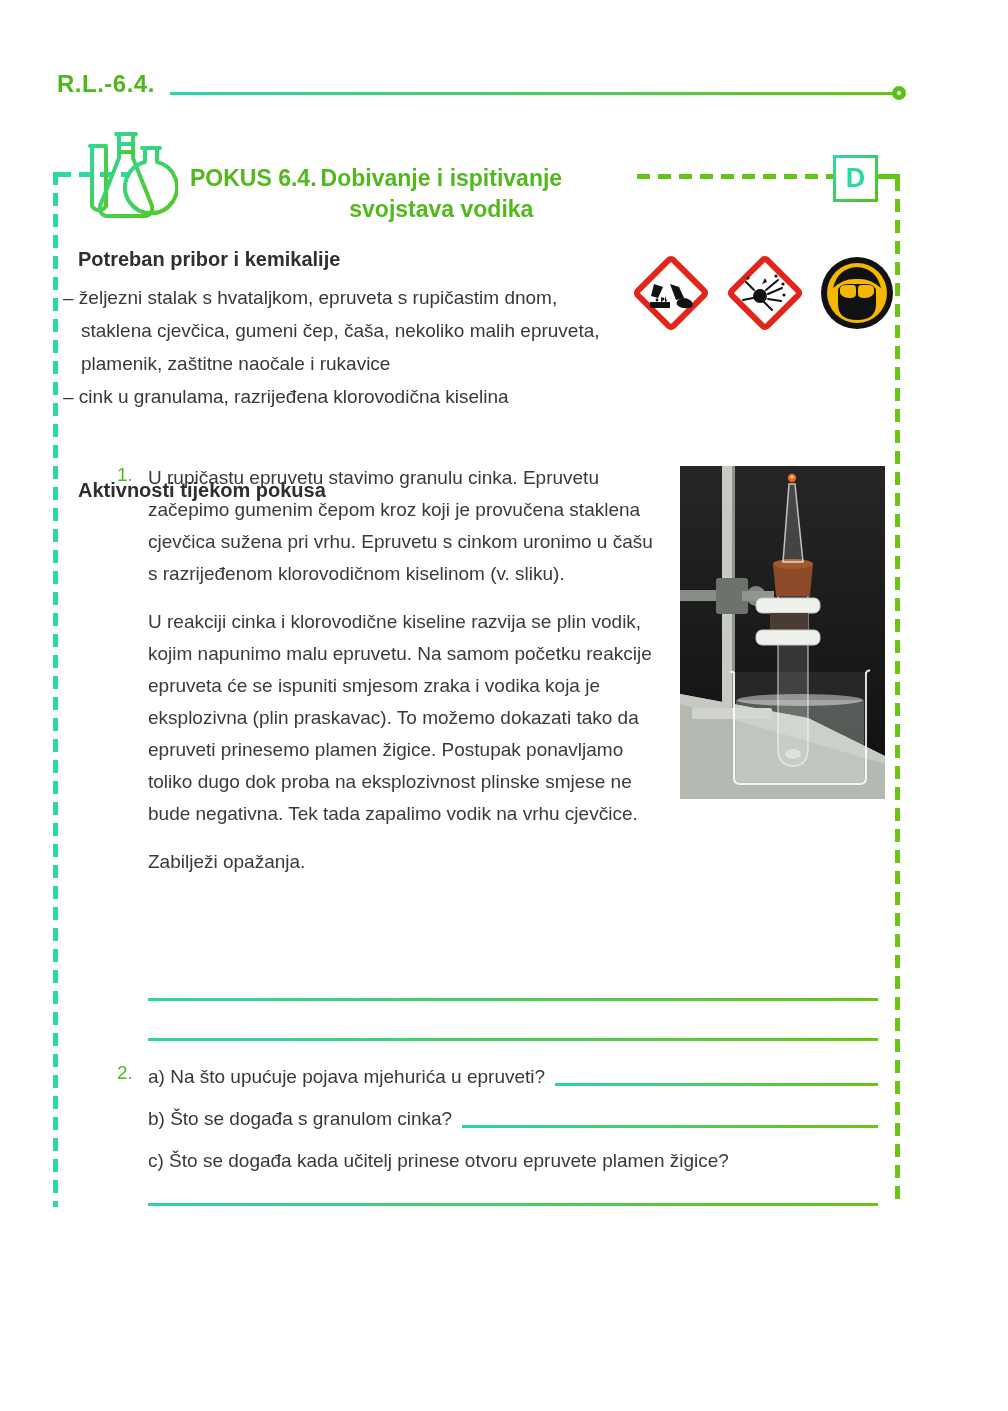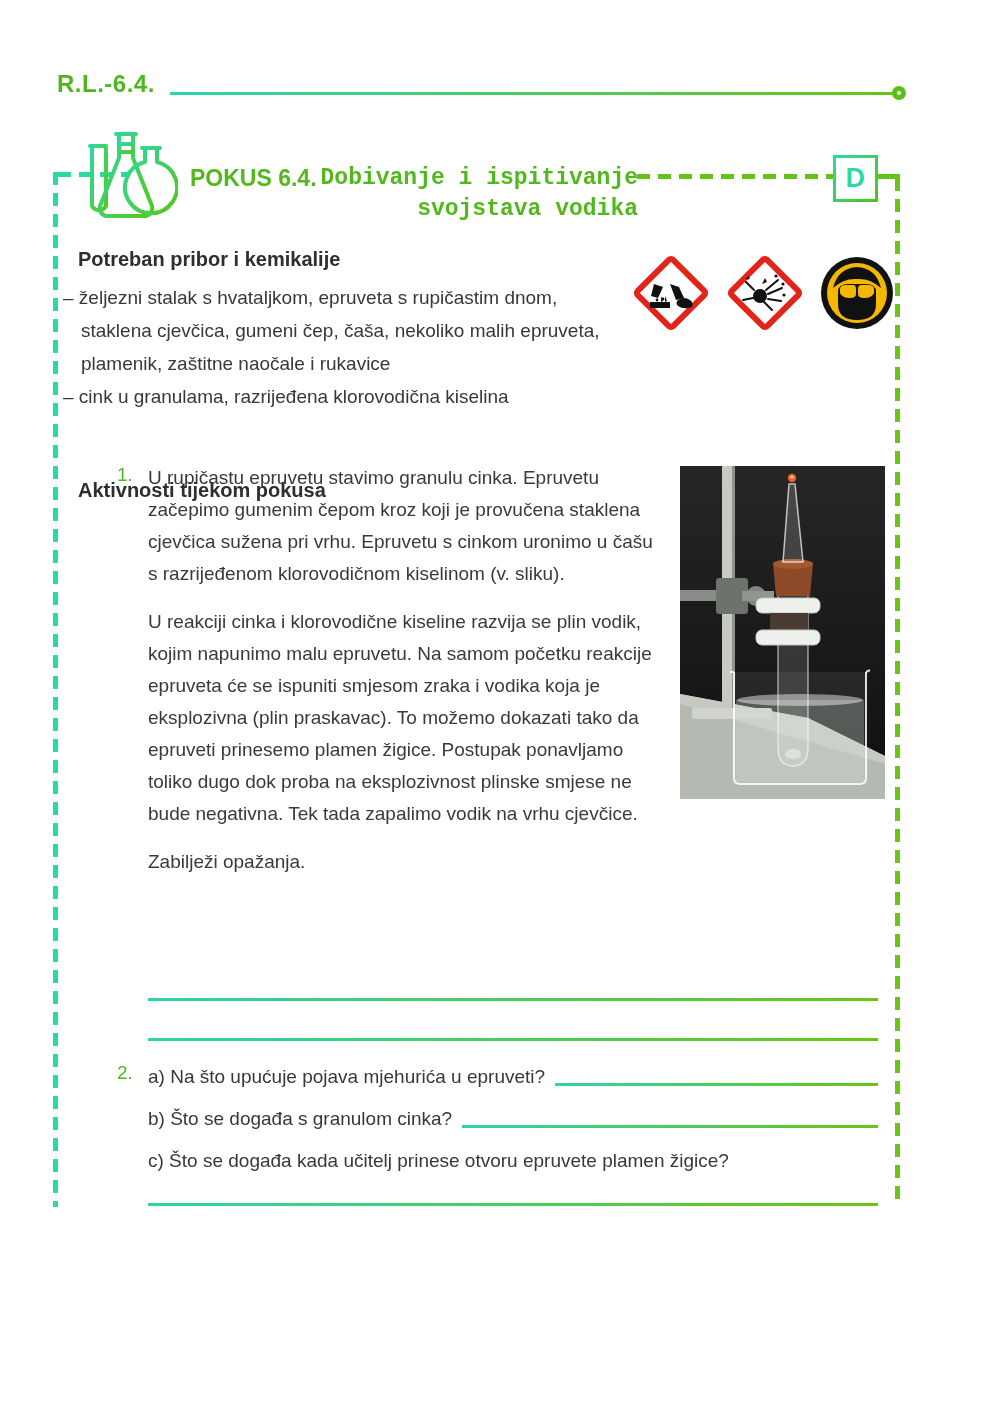--- a/index.html
+++ b/index.html
@@ -27,21 +27,21 @@
                   background:repeating-linear-gradient(to bottom,#6cc414 0 13px,transparent 13px 21px); }
   .d-badge { position:absolute; left:833px; top:155px; width:45px; height:47px; background:#fff;
              border:3px solid; border-image:linear-gradient(135deg,#2bd9a5,#4fc31c) 1;
              display:flex; align-items:center; justify-content:center;
              font-size:27px; font-weight:bold; color:#2bd9a5; }
 
   
   .flask-icon { position:absolute; left:78px; top:126px; }
   .exp-title { position:absolute; left:190px; top:163px; display:flex; gap:4px;
                color:#52b81d; font-weight:bold; font-size:23px; line-height:31px; }
-  .exp-title .tcol { text-align:right;font-family:Liberation Mono, monospace; }
+  .exp-title .tcol { text-align:center; }
 
   
   .sec-heading { position:absolute; left:78px; font-size:20px; font-weight:bold; color:#2e2e2e; }
   .equip-list { position:absolute; left:63px; top:281px; width:552px; font-size:19px; line-height:33px; }
   .equip-list div { padding-left:18px; text-indent:-18px; }
 
   
   .picto-row { position:absolute; left:632px; top:254px; display:flex; gap:16px; align-items:center; }
 
   

